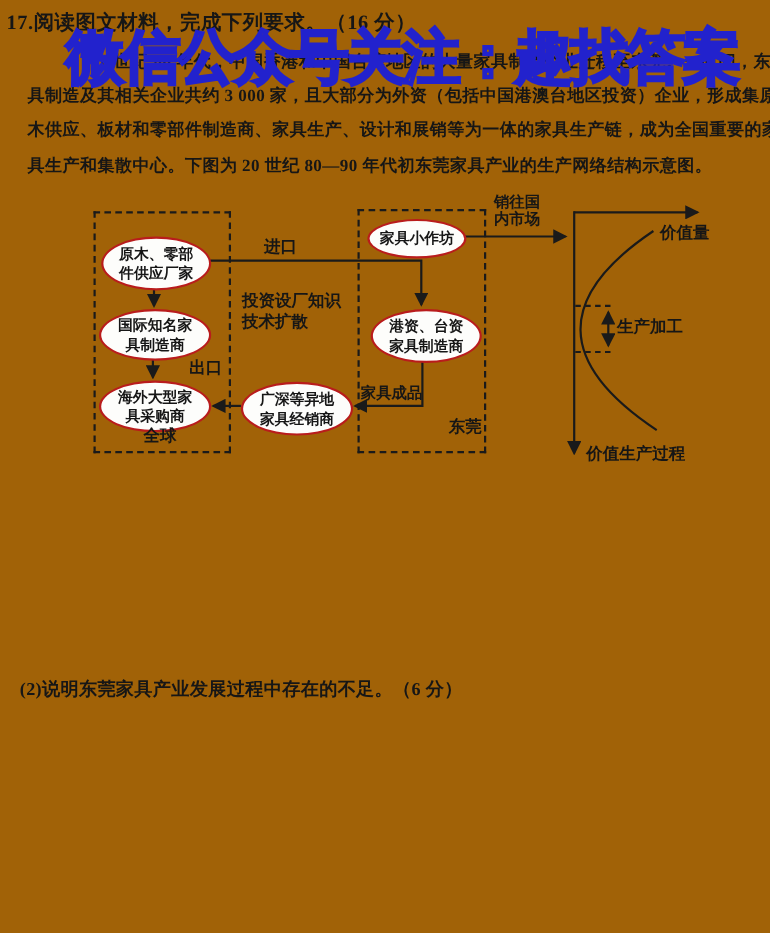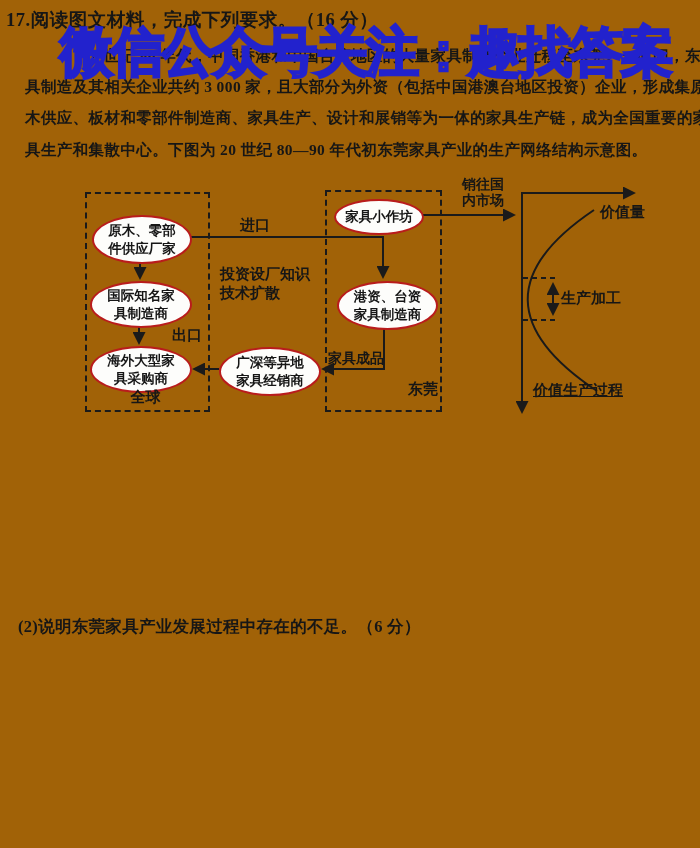--- a/index.html
+++ b/index.html
@@ -59,26 +59,26 @@
   #node-f { left:219px; top:347px; width:98px; height:45px; }
 
   .lbl {
     position:absolute; font-weight:bold; z-index:5; white-space:pre-line;
     line-height:1.25;
   }
   #lbl-import    { left:240px; top:216px; font-size:15px; }
   #lbl-export    { left:172px; top:326px; font-size:15px;text-align:center; }
   #lbl-invest    { left:220px; top:265px; font-size:15px; }
   #lbl-finished  { left:328px; top:350px; font-size:14px; }
-  #lbl-domestic  { left:462px; top:177px; font-size:14px; line-height:1.15; }
+  #lbl-domestic  { left:449px; top:177px; font-size:14px; line-height:1.15; }
   #lbl-global    { left:85px;  top:388px; width:121px; text-align:center; font-size:15px; }
   #lbl-dongguan  { left:325px; top:380px; width:113px; text-align:right; font-size:15px; }
   #lbl-value     { left:600px; top:203px; font-size:15px; }
   #lbl-segment   { left:561px; top:289px; font-size:15px; }
-  #lbl-process   { left:533px; top:381px; font-size:15px;text-decoration:underline; }
+  #lbl-process   { left:533px; top:404px; font-size:15px; }
 
   .question {
     position:absolute; left:18px; font-size:16.5px; font-weight:bold;
     letter-spacing:0.3px; white-space:nowrap; z-index:2;
   }
   #q1 { top:437px; }
   #q2 { top:616px; }
   #q3 { top:798px; }
 </style>
 </head>

